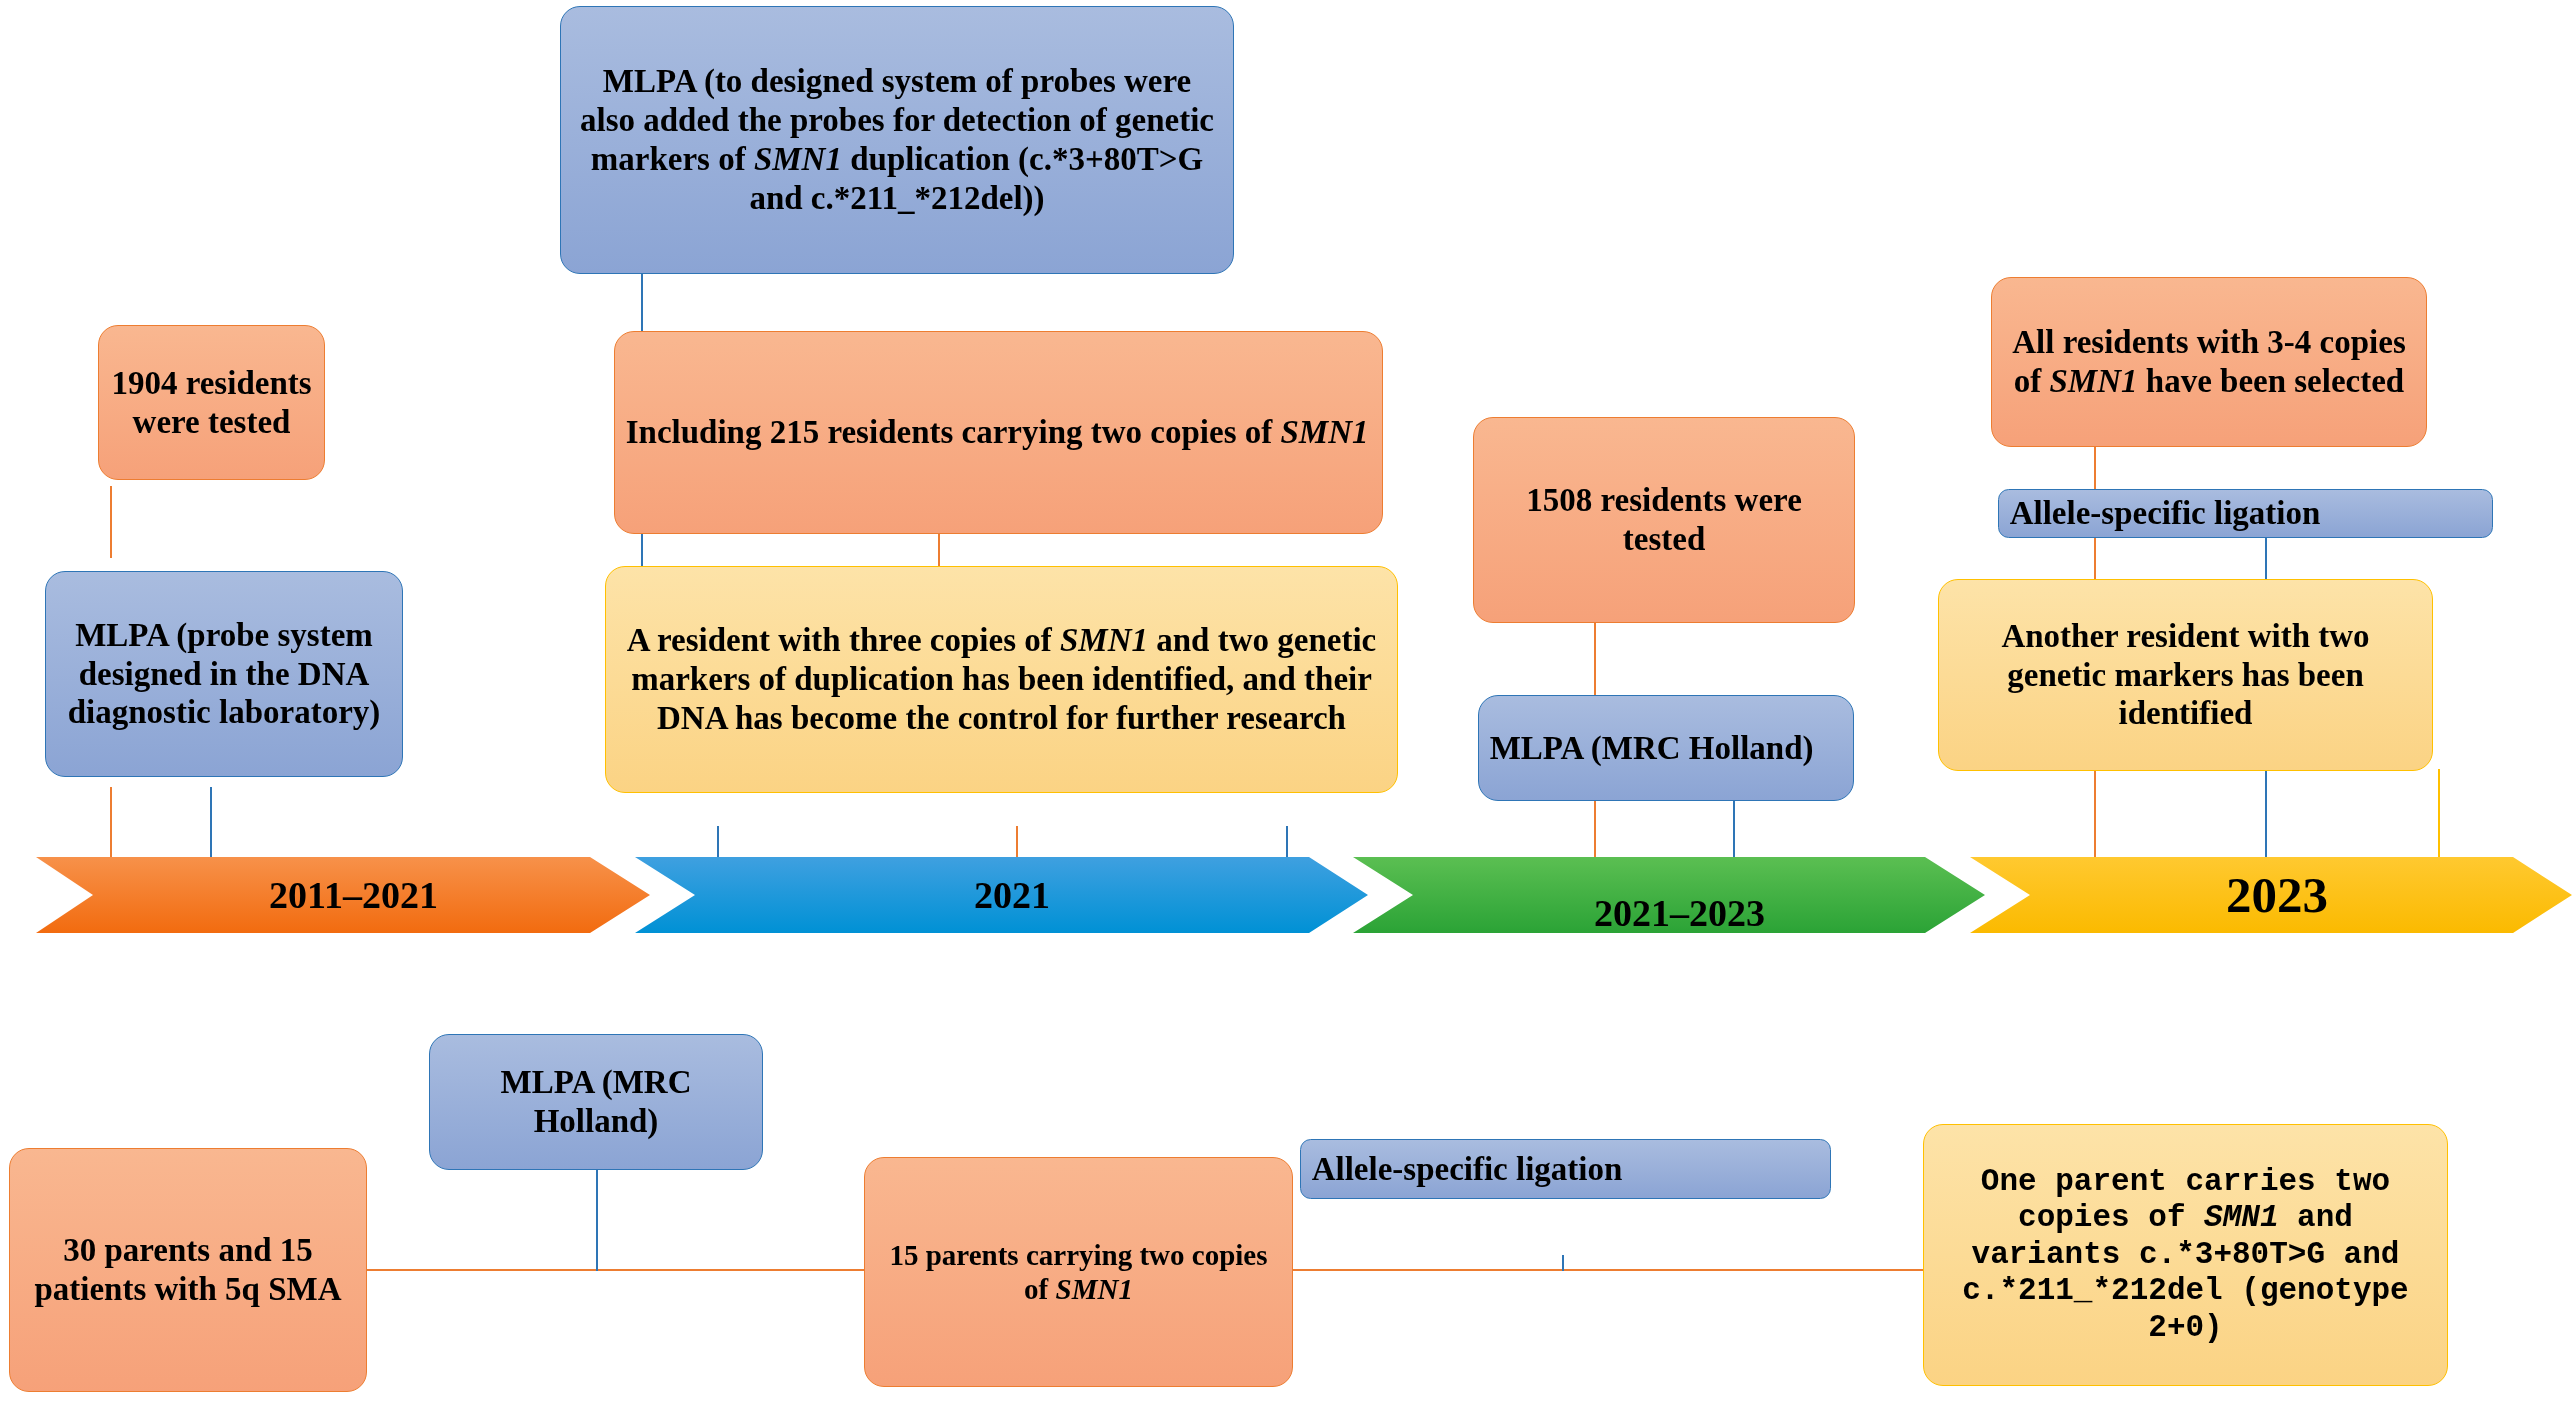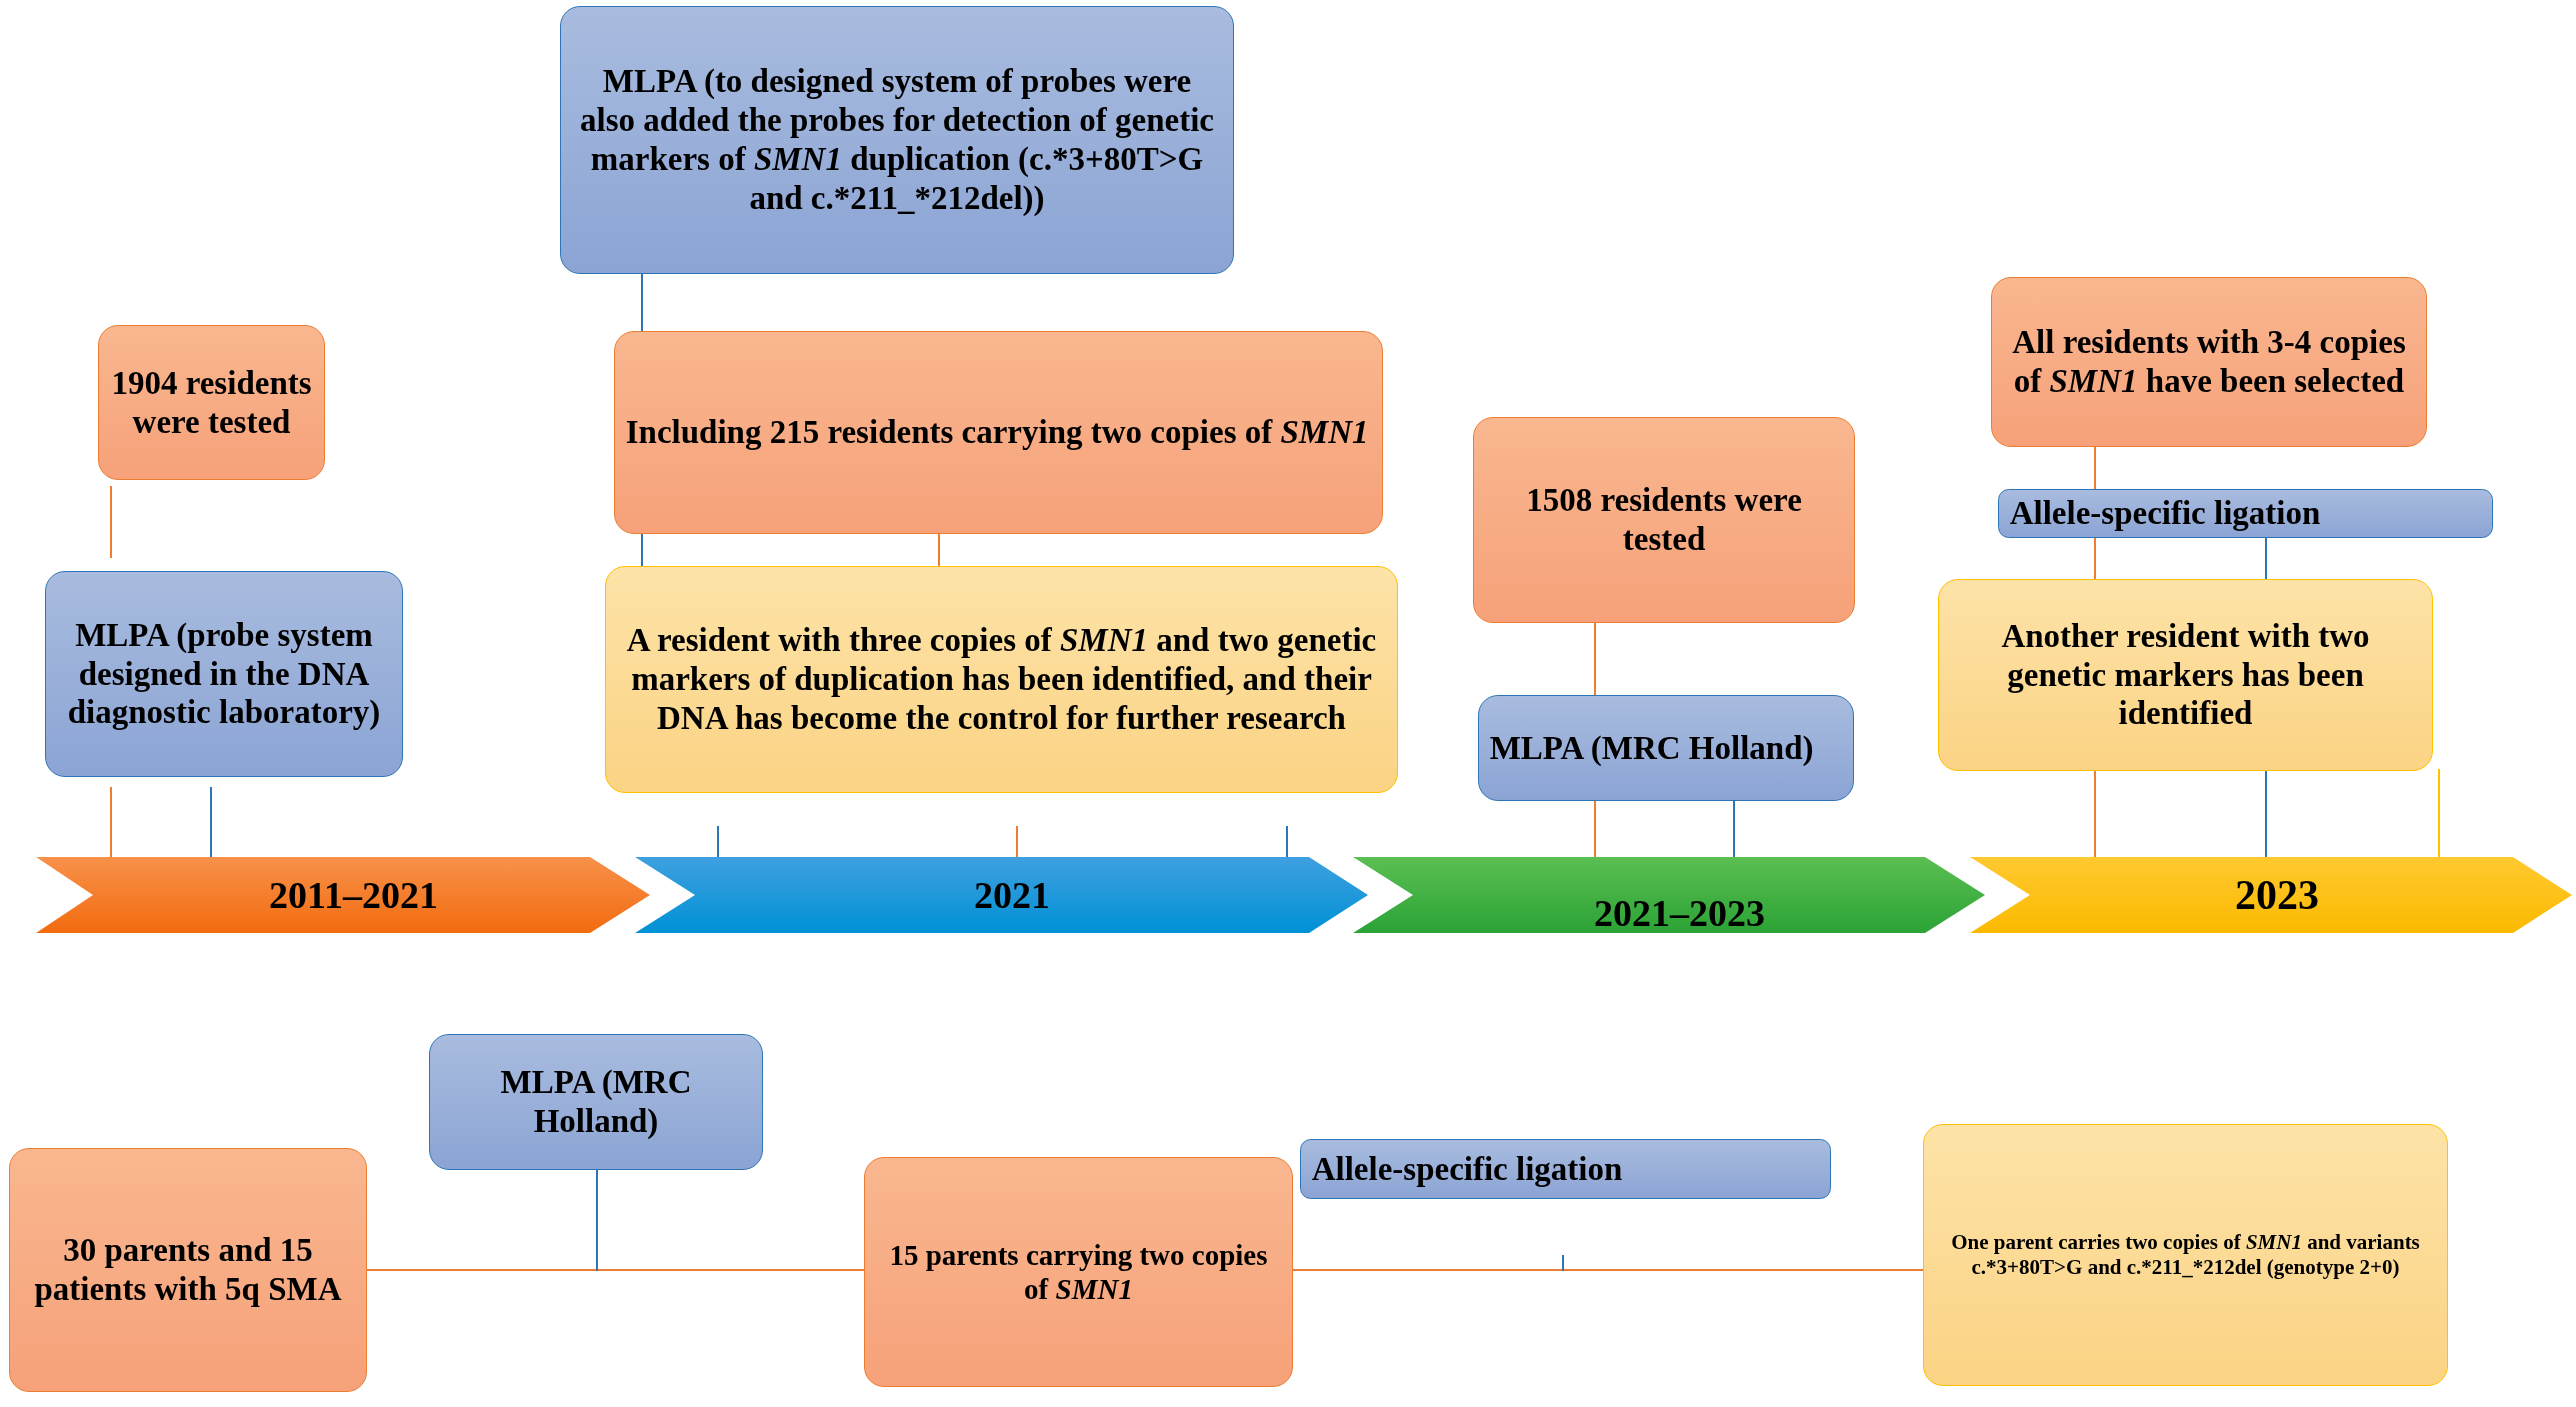--- a/index.html
+++ b/index.html
@@ -106,39 +106,39 @@
   <div class="chev tl-blue" style="left:635px;top:857px;width:733px;height:76px;font-size:38px;
               clip-path:polygon(0 0, 674px 0, 733px 38px, 674px 76px, 0 76px, 60px 38px);">
     <span class="lbl" style="margin-left:21px;">2021</span>
   </div>
 
   <div class="chev tl-green" style="left:1353px;top:857px;width:632px;height:76px;font-size:38px;
               clip-path:polygon(0 0, 572px 0, 632px 38px, 572px 76px, 0 76px, 60px 38px);">
     <span class="lbl" style="margin-left:21px;margin-top:36px;">2021–2023</span>
   </div>
 
-  <div class="chev tl-yellow" style="left:1970px;top:857px;width:602px;height:76px;font-size:42px;
+  <div class="chev tl-yellow" style="left:1970px;top:857px;width:602px;height:76px;font-size:51px;
               clip-path:polygon(0 0, 543px 0, 602px 38px, 543px 76px, 0 76px, 60px 38px);text-align:right;">
     <span class="lbl" style="margin-left:12px;">2023</span>
   </div>
 
   <div class="conn h-or" style="left:361px;top:1269px;width:1586px;"></div>
 
   <div class="conn v-bl" style="left:596px;top:1168px;height:103px;"></div>
   <div class="conn v-bl" style="left:1562px;top:1255px;height:16px;"></div>
 
   <div class="box blue" style="left:429px;top:1034px;width:334px;height:136px;font-size:33px;">
     <span>MLPA (MRC Holland)</span>
   </div>
 
   <div class="box blue" style="left:1300px;top:1139px;width:531px;height:60px;font-size:33px;border-radius:10.7px;">
     <span>Allele-specific ligation</span>
   </div>
 
-  <div class="box yellow" style="left:1923px;top:1124px;width:525px;height:262px;font-size:21px;">
+  <div class="box yellow" style="left:1923px;top:1124px;width:525px;height:262px;font-size:31px;font-family:Liberation Mono, monospace;">
     <span>One parent carries two copies of <i class="italic">SMN1</i> and variants c.*3+80T&gt;G and c.*211_*212del (genotype 2+0)</span>
   </div>
 
   <div class="box peach" style="left:9px;top:1148px;width:358px;height:244px;font-size:33px;">
     <span>30 parents and 15 patients with 5q SMA</span>
   </div>
 
   <div class="box peach" style="left:864px;top:1157px;width:429px;height:230px;font-size:29px;">
     <span>15 parents carrying two copies of <i class="italic">SMN1</i></span>
   </div>

